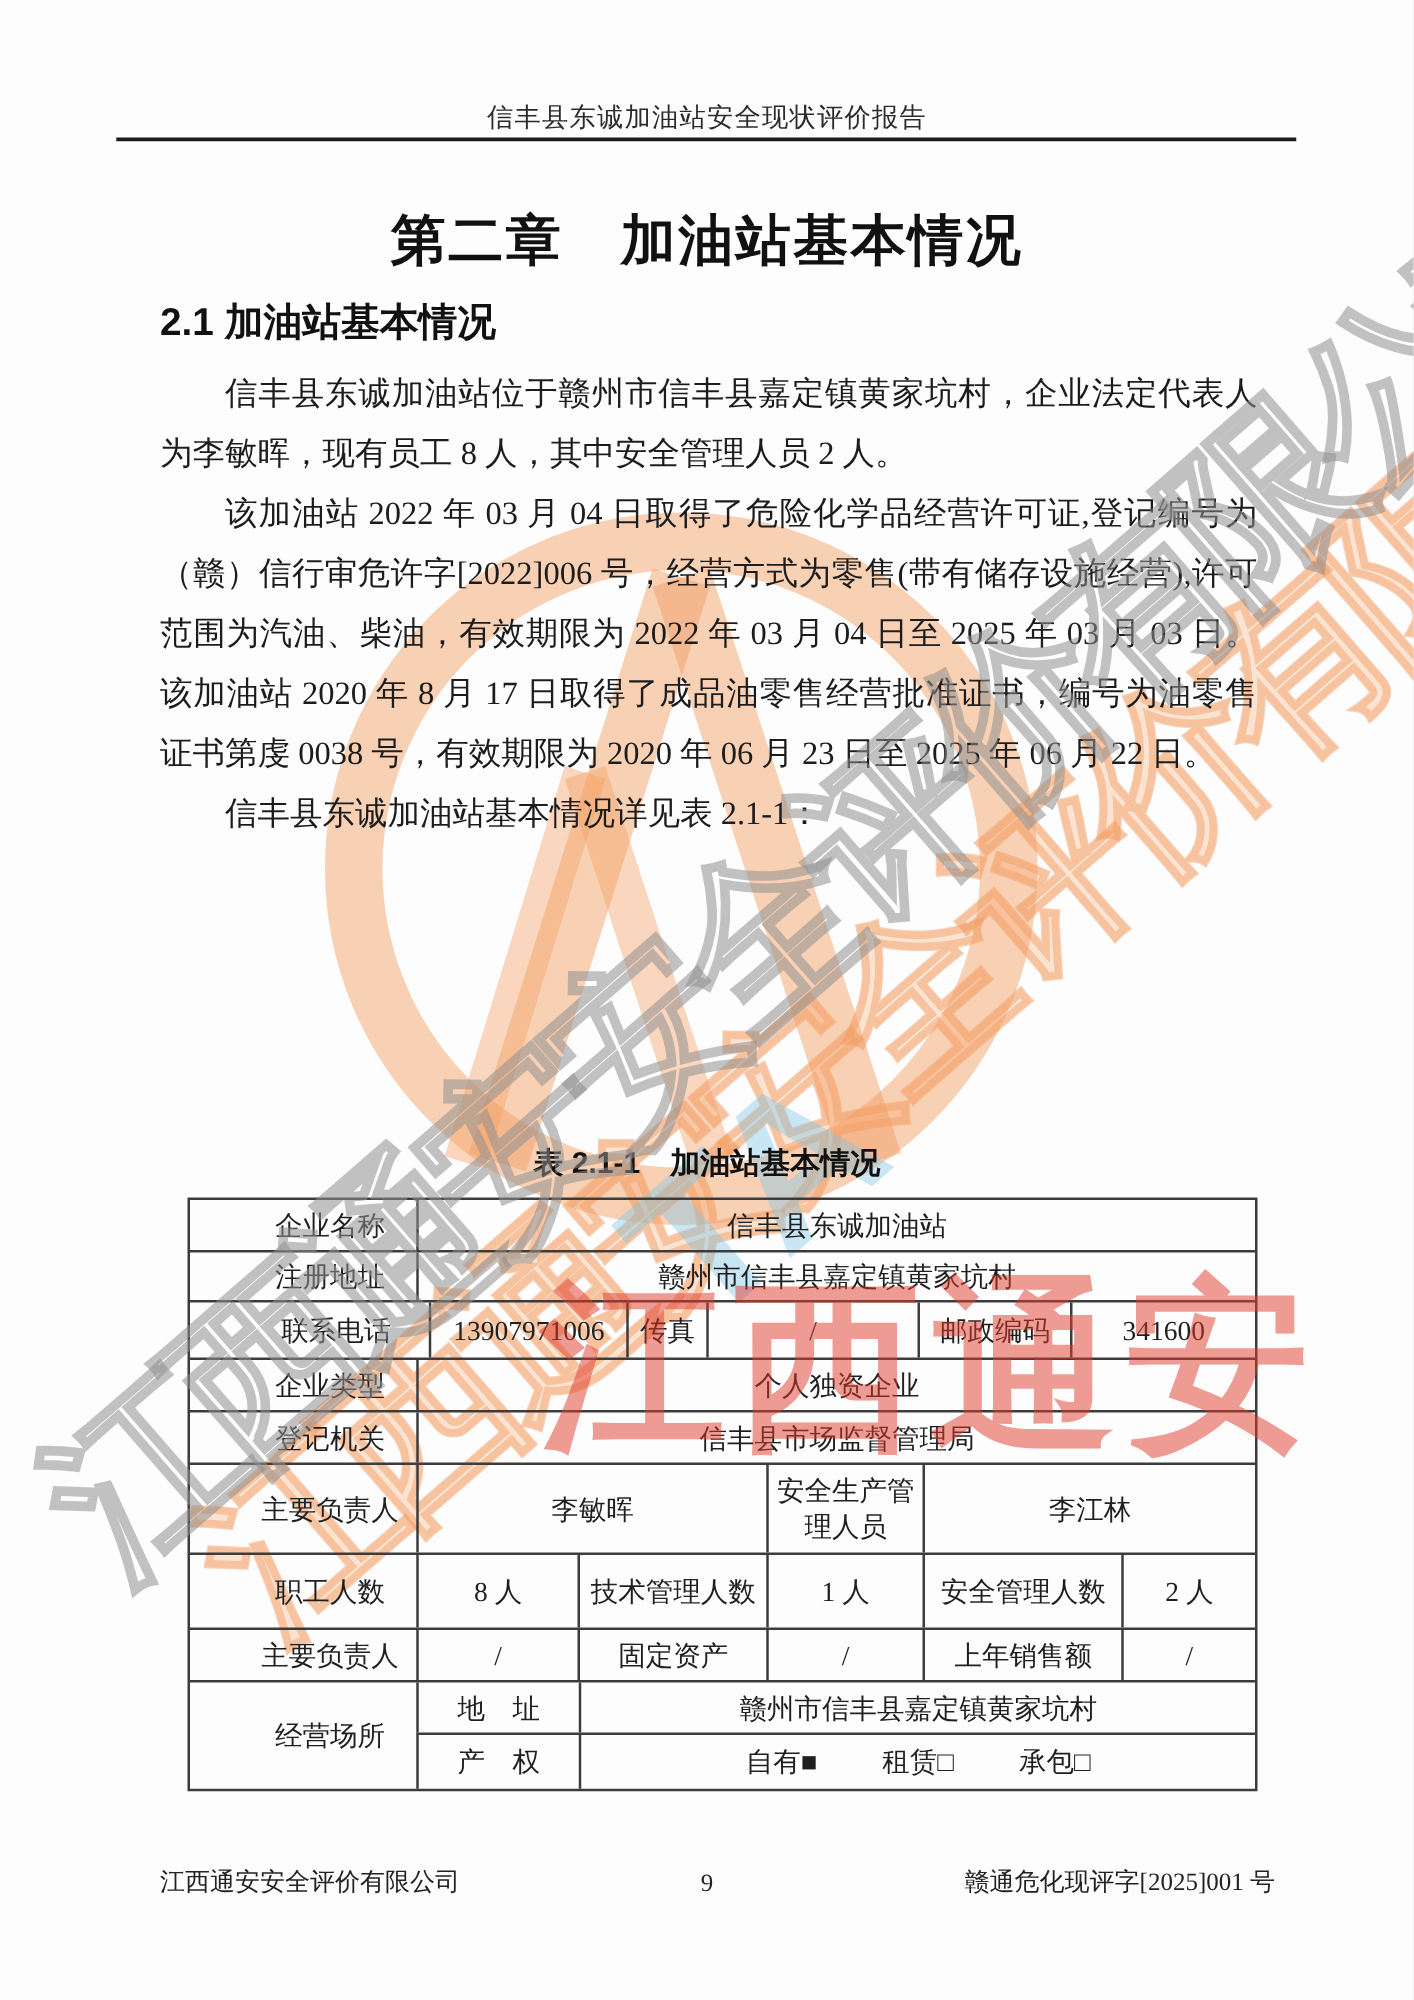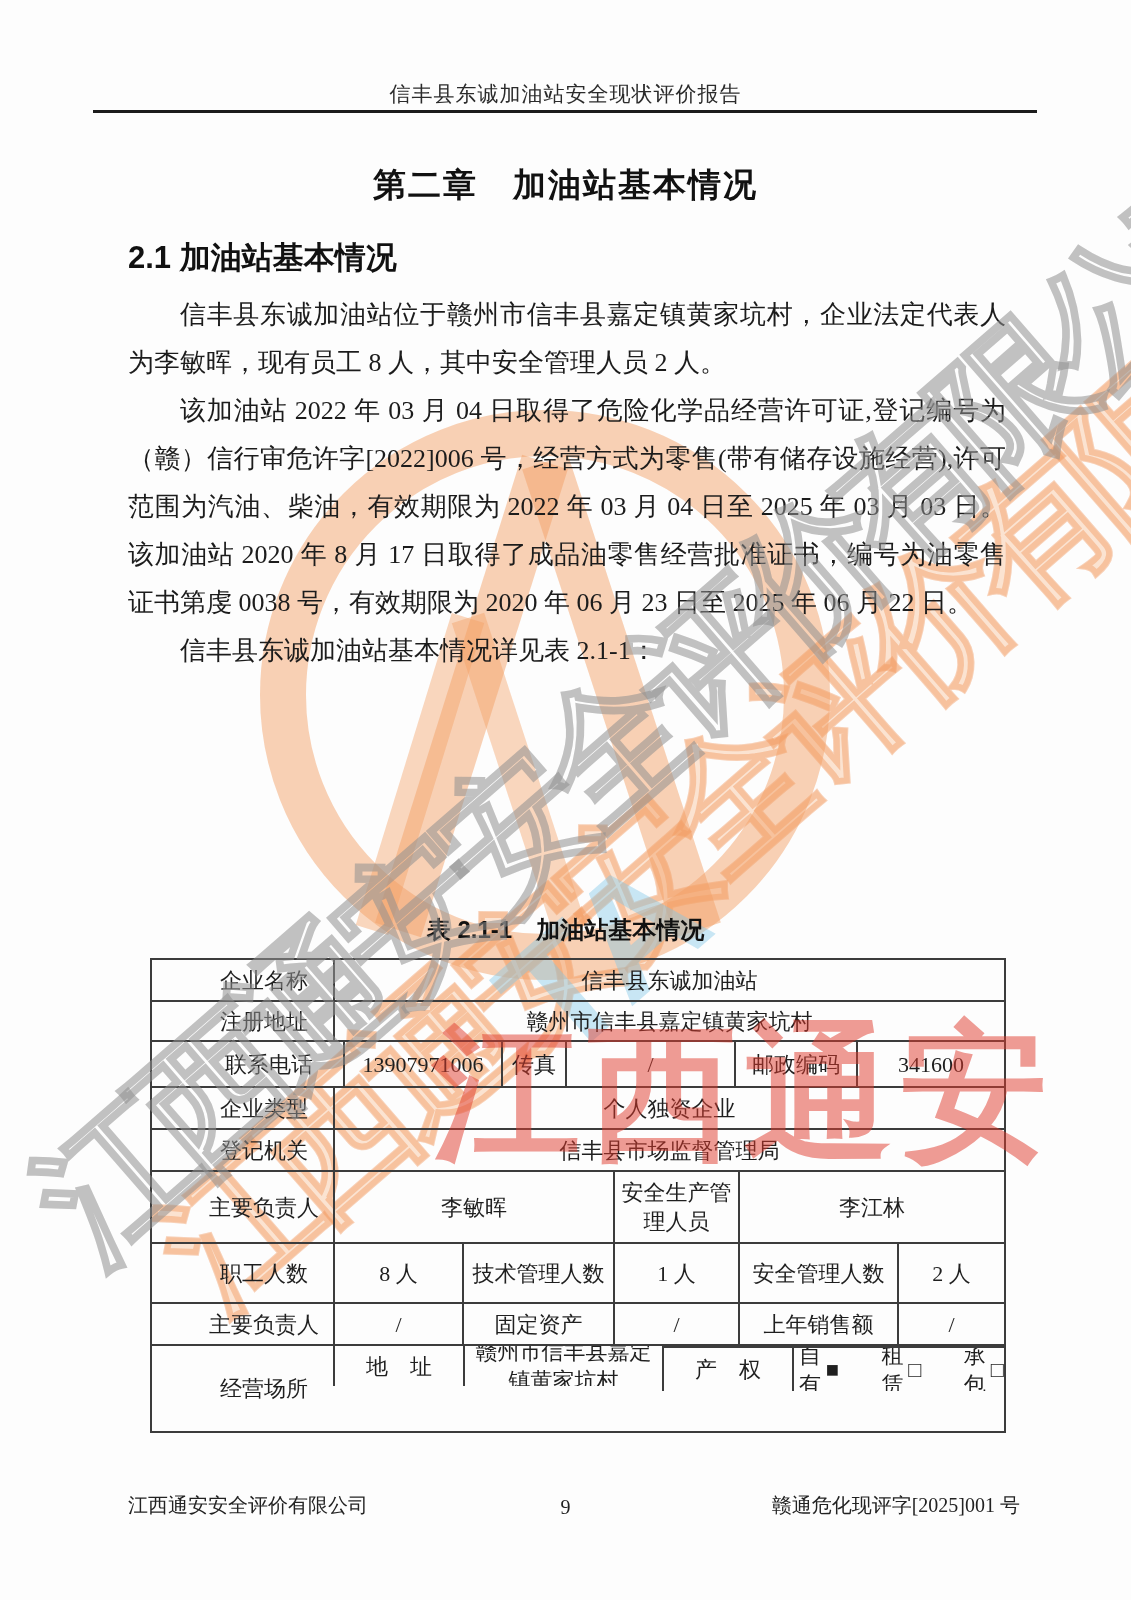--- a/index.html
+++ b/index.html
@@ -43,21 +43,21 @@
   .header-title {
     position:absolute; top:80px; left:0; width:100%; text-align:center;
     font-size:21px; color:#2b2b2b; letter-spacing:1px;
   }
   .header-rule {
     position:absolute; top:110px; left:93px; width:944px; height:3px; background:#1c1c1c;
   }
   .chapter-title {
     position:absolute; top:163px; left:0; width:100%; text-align:center;
     font-family:"Liberation Sans","DejaVu Sans",sans-serif; font-weight:700;
-    font-size:33px; color:#111; letter-spacing:2px;
+    font-size:44px; color:#111; letter-spacing:2px;
   }
   .section-title {
     position:absolute; top:237px; left:128px;
     font-family:"Liberation Sans","DejaVu Sans",sans-serif; font-weight:700;
     font-size:31px; color:#111;
   }
   .body-text {
     position:absolute; top:291px; left:128px; width:878px;
     font-size:26px; line-height:48px; text-align:justify; color:#1c1c1c;
   }
@@ -74,21 +74,21 @@
     display:flex; flex-direction:column; font-size:22px;
   }
   .trow { display:flex; border-top:2px solid #3c3c3c; }
   .trow.first { border-top:none; }
   .tc {
     box-sizing:border-box; border-left:2px solid #3c3c3c;
     display:flex; align-items:center; justify-content:center;
     text-align:center; line-height:29px; color:#1f1f1f; overflow:hidden;
   }
   .tc.nol { border-left:none;margin-left:43px; }
-  .subcol { display:flex; flex-direction:row; flex:1; }
+  .subcol { display:flex; flex-direction:column; flex:1; }
   .subrow { display:flex; }
   .subrow.bt { border-top:2px solid #3c3c3c; }
   .prop-gap { display:inline-block; width:52px; }
   
   .footer-company { position:absolute; top:1492px; left:128px; font-size:20px; color:#222; }
   .footer-page { position:absolute; top:1496px; left:0; width:100%; text-align:center; font-size:20px; color:#222; }
   .footer-docno { position:absolute; top:1492px; right:111px; font-size:20px; color:#222; }
 </style>
 </head>
 <body>

